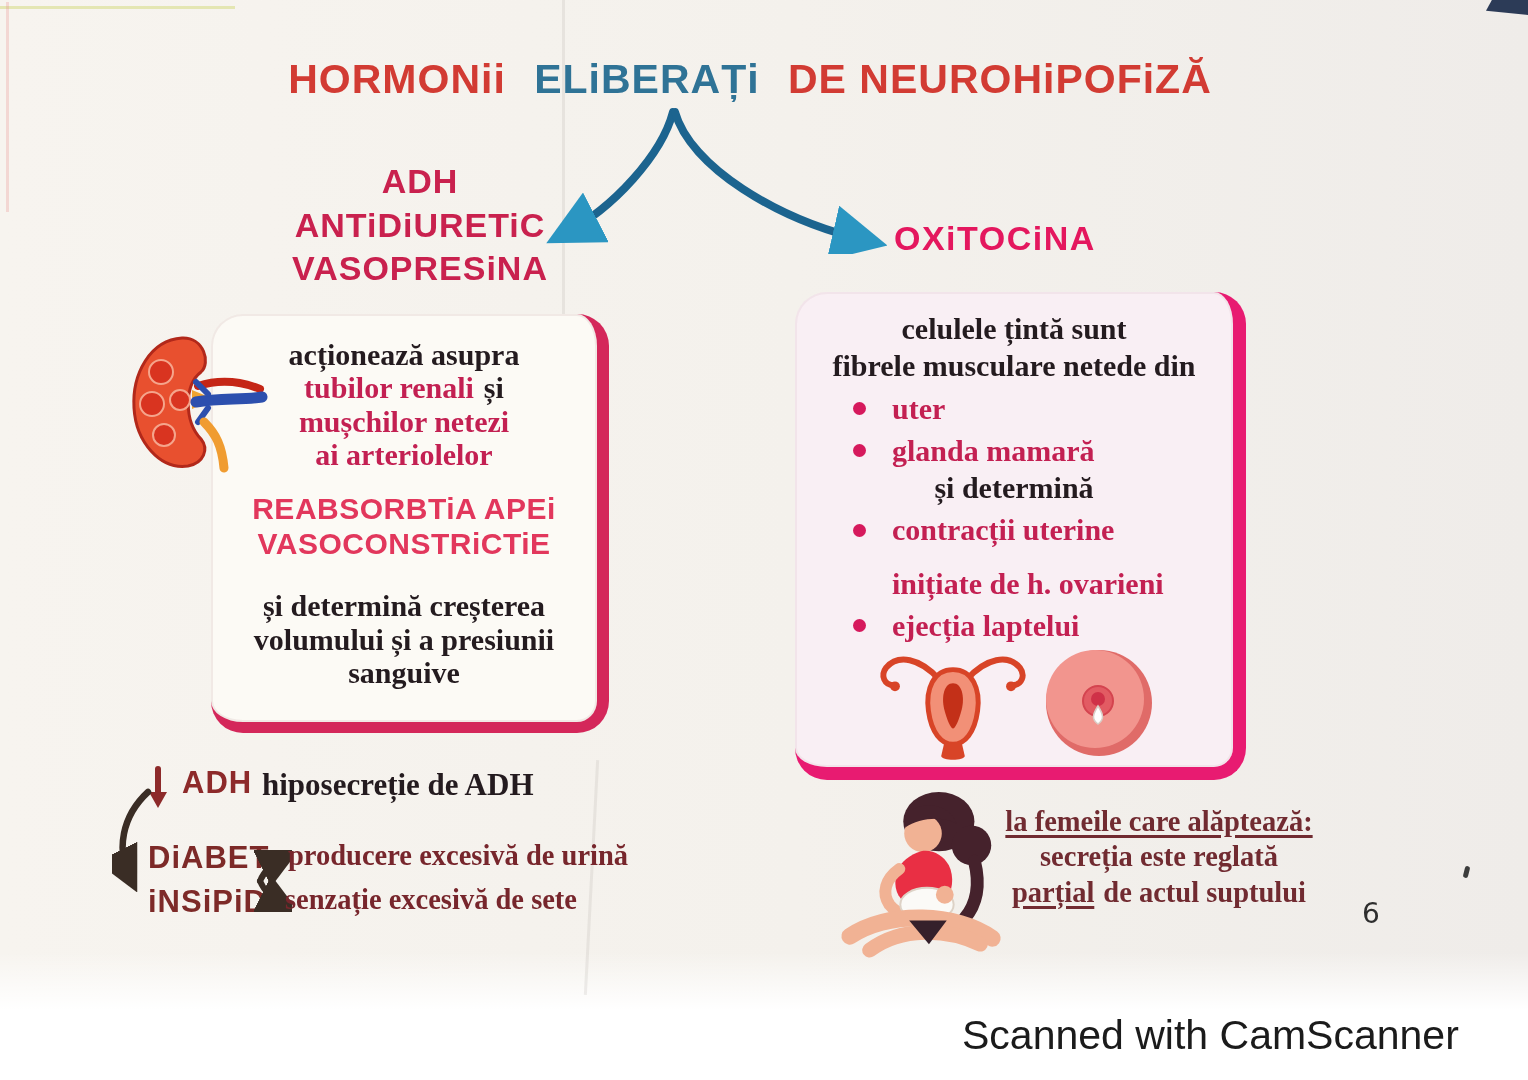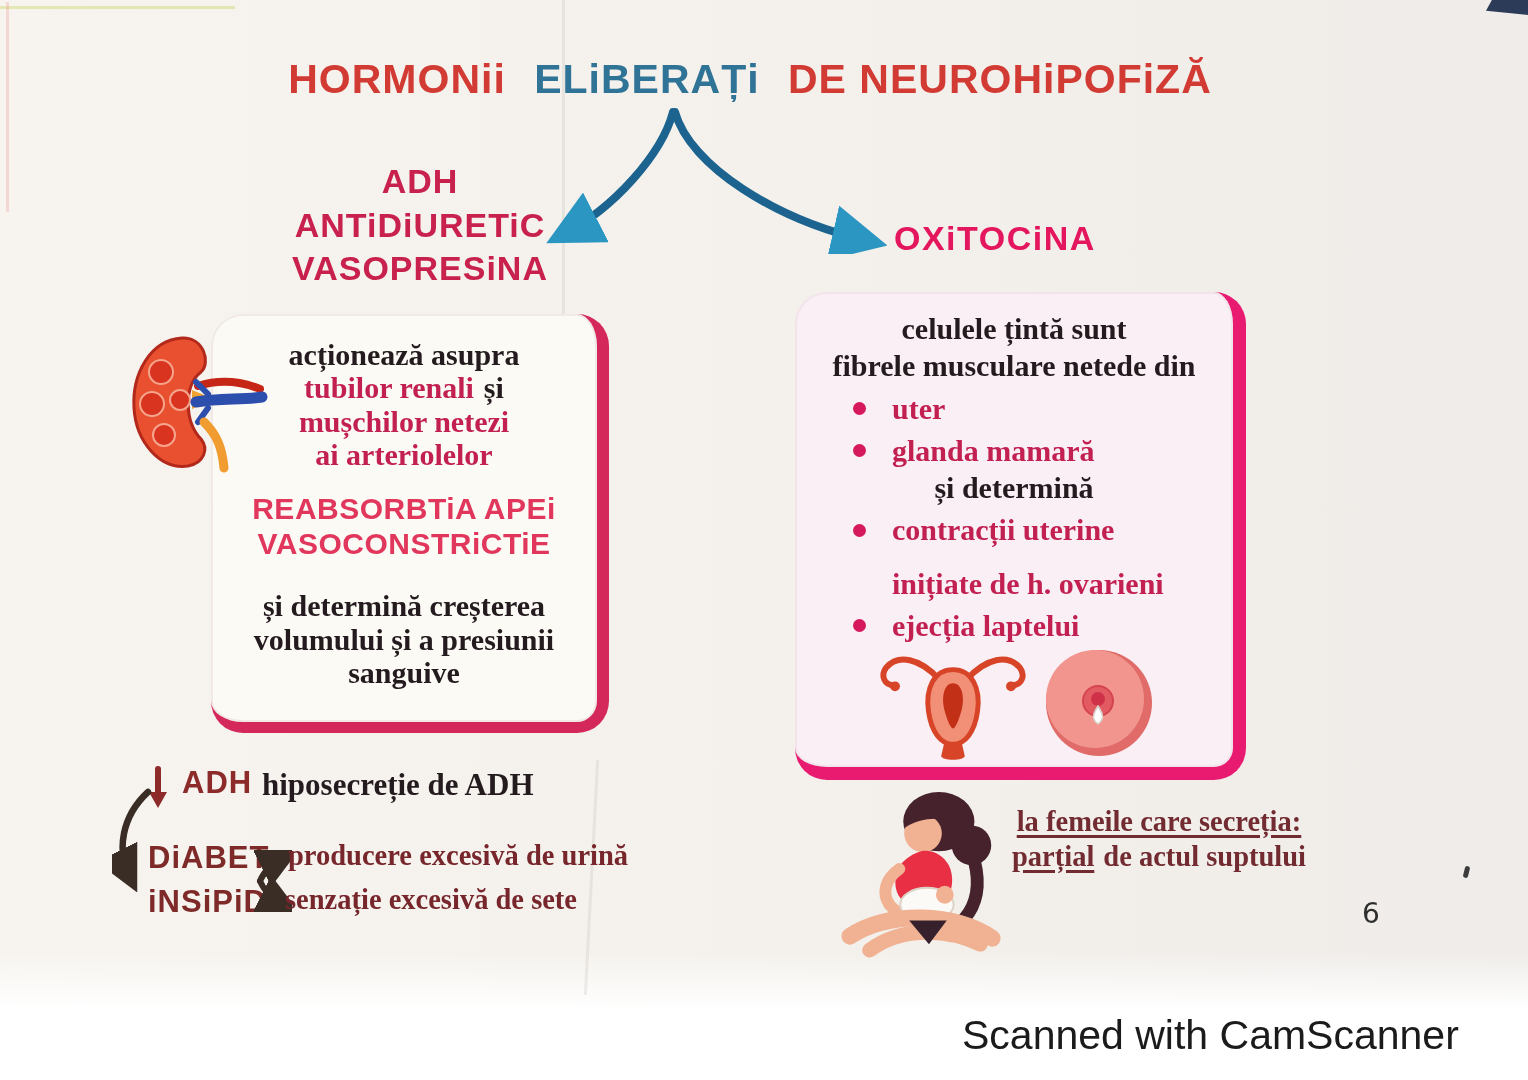--- a/index.html
+++ b/index.html
@@ -224,20 +224,21 @@
     <path d="M86,70 C74,74 66,80 62,90 C58,102 60,114 68,120 C80,128 100,128 110,120 C118,112 120,96 114,84 C108,74 98,68 86,70 Z" fill="#e92f44"></path>
     <path d="M64,88 C50,98 46,112 54,124 C62,134 76,138 88,134" stroke="#f1b294" stroke-width="12" fill="none" stroke-linecap="round"></path>
     <ellipse cx="92" cy="124" rx="27" ry="17" fill="#fbfaf7" stroke="#ddd2c6" stroke-width="2"></ellipse>
     <circle cx="110" cy="114" r="9" fill="#f1b294"></circle>
     <path d="M14,156 C54,130 122,132 158,158" stroke="#f1b294" stroke-width="17" fill="none" stroke-linecap="round"></path>
     <path d="M34,170 C66,146 112,148 146,164" stroke="#f1b294" stroke-width="15" fill="none" stroke-linecap="round"></path>
     <path d="M74,140 L112,140 L94,164 Z" fill="#35202b"></path>
   </svg>
 
   <div class="note">
-    <div class="uline">la femeile care secreția:</div>
+    <div class="uline">la femeile care alăptează:</div>
+    <div>secreția este reglată</div>
     <div><span class="uline">parțial</span><span class="rest">de actul suptului</span></div>
   </div>
 
   <div class="page-number">6</div>
   <div class="watermark">Scanned with CamScanner</div>
 
 </div>
 
 </body></html>

